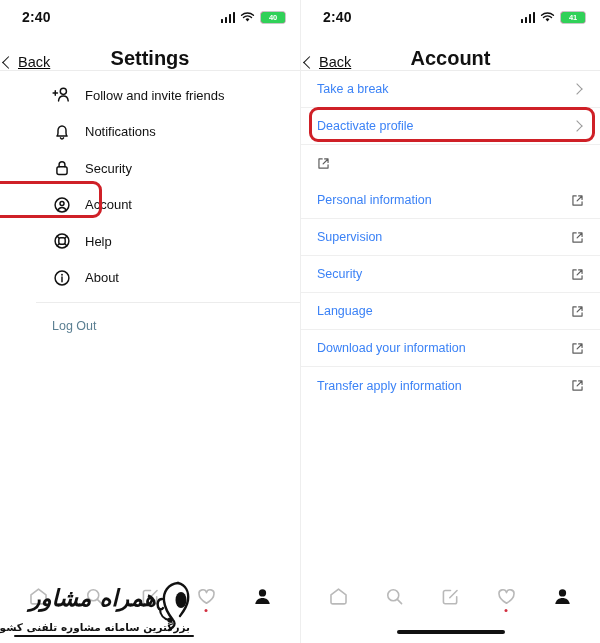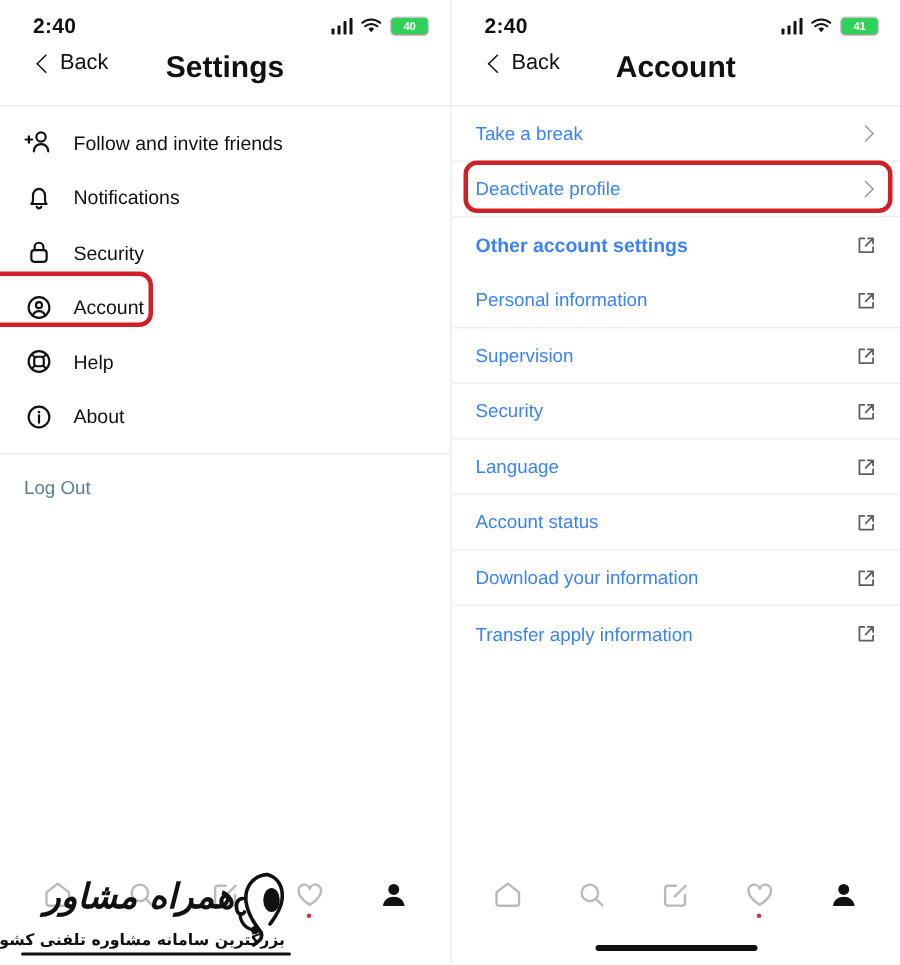--- a/index.html
+++ b/index.html
@@ -105,25 +105,26 @@
     font-size: 7.5px;
     font-weight: bold;
     color: #ffffff;
     letter-spacing: -.2px;
   }
 
   
   .navbar {
     height: 36px;
     display: flex;
-    align-items: flex-start;
+    align-items: flex-end;
     position: relative;
-    padding: 0 26px;
+    padding: 0 4px;
     box-sizing: border-box;
     flex: none;
+    text-decoration: underline;
   }
   .nav-back {
     display: flex;
     align-items: center;
     gap: 5px;
     font-size: 14.5px;
     color: #111;
     z-index: 2;
   }
   .chev-left {
@@ -145,20 +146,21 @@
   .nav-rule {
     height: 1px;
     background: #ececec;
     flex: none;
   }
 
   
   .settings-list {
     padding-top: 6px;
     flex: none;
+    margin-left: 36px;
   }
   .settings-row {
     display: flex;
     align-items: center;
     gap: 13px;
     height: 36.5px;
     padding: 0 16px;
     box-sizing: border-box;
     position: relative;
   }
@@ -528,21 +530,20 @@
         <span class="label">Take a break</span>
         <span class="chev-right"></span>
       </div>
 
       <div class="acct-row">
         <span class="label">Deactivate profile</span>
         <span class="chev-right"></span>
       </div>
 
       <div class="acct-row no-rule bold">
-        <span class="label">Other account settings</span>
         <svg class="extlink" viewBox="0 0 14 14">
           <path d="M5.6 2.1 L2.1 2.1 L2.1 11.9 L11.9 11.9 L11.9 8.4" fill="none" stroke="#5f5f5f" stroke-width="1.3" stroke-linecap="round" stroke-linejoin="round"></path>
           <path d="M8.2 2.1 L11.9 2.1 L11.9 5.8 M11.9 2.1 L6.6 7.4" fill="none" stroke="#5f5f5f" stroke-width="1.3" stroke-linecap="round" stroke-linejoin="round"></path>
         </svg>
       </div>
 
 
       <div class="acct-row">
         <span class="label">Personal information</span>
         <svg class="extlink" viewBox="0 0 14 14">
@@ -568,27 +569,20 @@
       </div>
 
       <div class="acct-row">
         <span class="label">Language</span>
         <svg class="extlink" viewBox="0 0 14 14">
           <path d="M5.6 2.1 L2.1 2.1 L2.1 11.9 L11.9 11.9 L11.9 8.4" fill="none" stroke="#5f5f5f" stroke-width="1.3" stroke-linecap="round" stroke-linejoin="round"></path>
           <path d="M8.2 2.1 L11.9 2.1 L11.9 5.8 M11.9 2.1 L6.6 7.4" fill="none" stroke="#5f5f5f" stroke-width="1.3" stroke-linecap="round" stroke-linejoin="round"></path>
         </svg>
       </div>
 
-      <div class="acct-row">
-        <span class="label">Account status</span>
-        <svg class="extlink" viewBox="0 0 14 14">
-          <path d="M5.6 2.1 L2.1 2.1 L2.1 11.9 L11.9 11.9 L11.9 8.4" fill="none" stroke="#5f5f5f" stroke-width="1.3" stroke-linecap="round" stroke-linejoin="round"></path>
-          <path d="M8.2 2.1 L11.9 2.1 L11.9 5.8 M11.9 2.1 L6.6 7.4" fill="none" stroke="#5f5f5f" stroke-width="1.3" stroke-linecap="round" stroke-linejoin="round"></path>
-        </svg>
-      </div>
 
       <div class="acct-row">
         <span class="label">Download your information</span>
         <svg class="extlink" viewBox="0 0 14 14">
           <path d="M5.6 2.1 L2.1 2.1 L2.1 11.9 L11.9 11.9 L11.9 8.4" fill="none" stroke="#5f5f5f" stroke-width="1.3" stroke-linecap="round" stroke-linejoin="round"></path>
           <path d="M8.2 2.1 L11.9 2.1 L11.9 5.8 M11.9 2.1 L6.6 7.4" fill="none" stroke="#5f5f5f" stroke-width="1.3" stroke-linecap="round" stroke-linejoin="round"></path>
         </svg>
       </div>
 
       <div class="acct-row no-rule">

